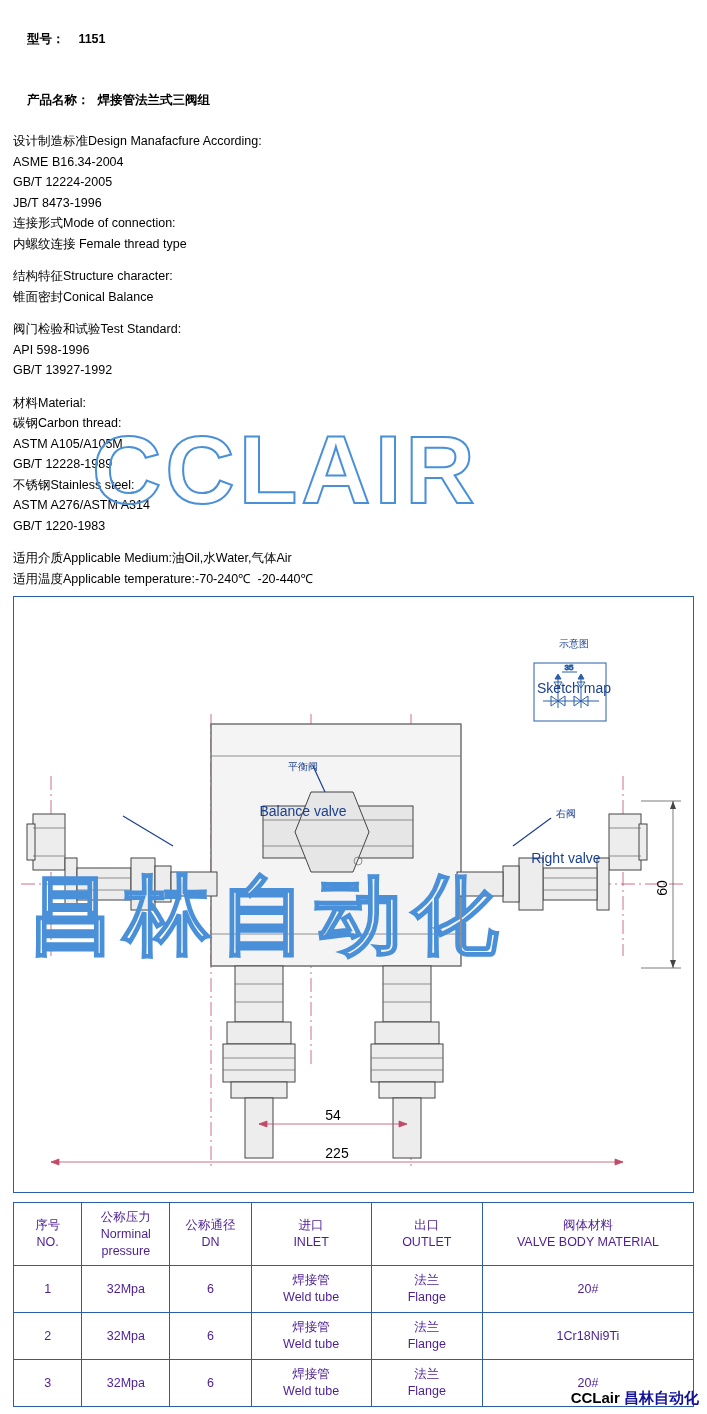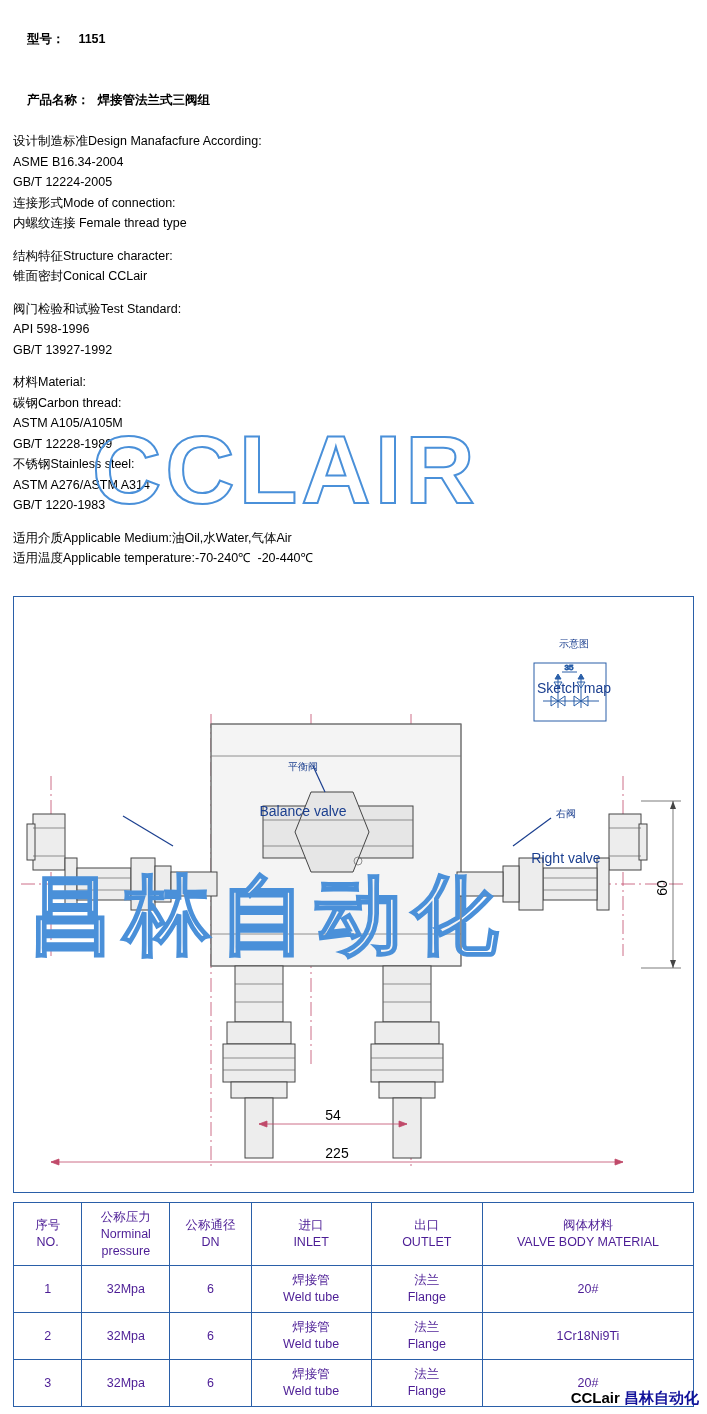--- a/index.html
+++ b/index.html
@@ -124,25 +124,26 @@
 <div class="spec">
   <div class="row bold">
     <span>型号：</span><span style="display:inline-block;width:14px;"></span><span>1151</span>
   </div>
   <div class="row bold">
     <span>产品名称：</span><span style="display:inline-block;width:8px;"></span><span>焊接管法兰式三阀组</span>
   </div>
   <div class="row">设计制造标准Design Manafacfure According:</div>
   <div class="row">ASME B16.34-2004</div>
   <div class="row">GB/T 12224-2005</div>
+  <div class="row">JB/T 8473-1996</div>
   <div class="row">连接形式Mode of connection:</div>
   <div class="row">内螺纹连接 Female thread type</div>
   <div class="gap"></div>
   <div class="row">结构特征Structure character:</div>
-  <div class="row">锥面密封Conical CCLair</div>
+  <div class="row">锥面密封Conical Balance</div>
   <div class="gap"></div>
   <div class="row">阀门检验和试验Test Standard:</div>
   <div class="row">API 598-1996</div>
   <div class="row">GB/T 13927-1992</div>
   <div class="gap"></div>
   <div class="row">材料Material:</div>
   <div class="row">碳钢Carbon thread:</div>
   <div class="row">ASTM A105/A105M</div>
   <div class="row">GB/T 12228-1989</div>
   <div class="row">不锈钢Stainless steel:</div>

